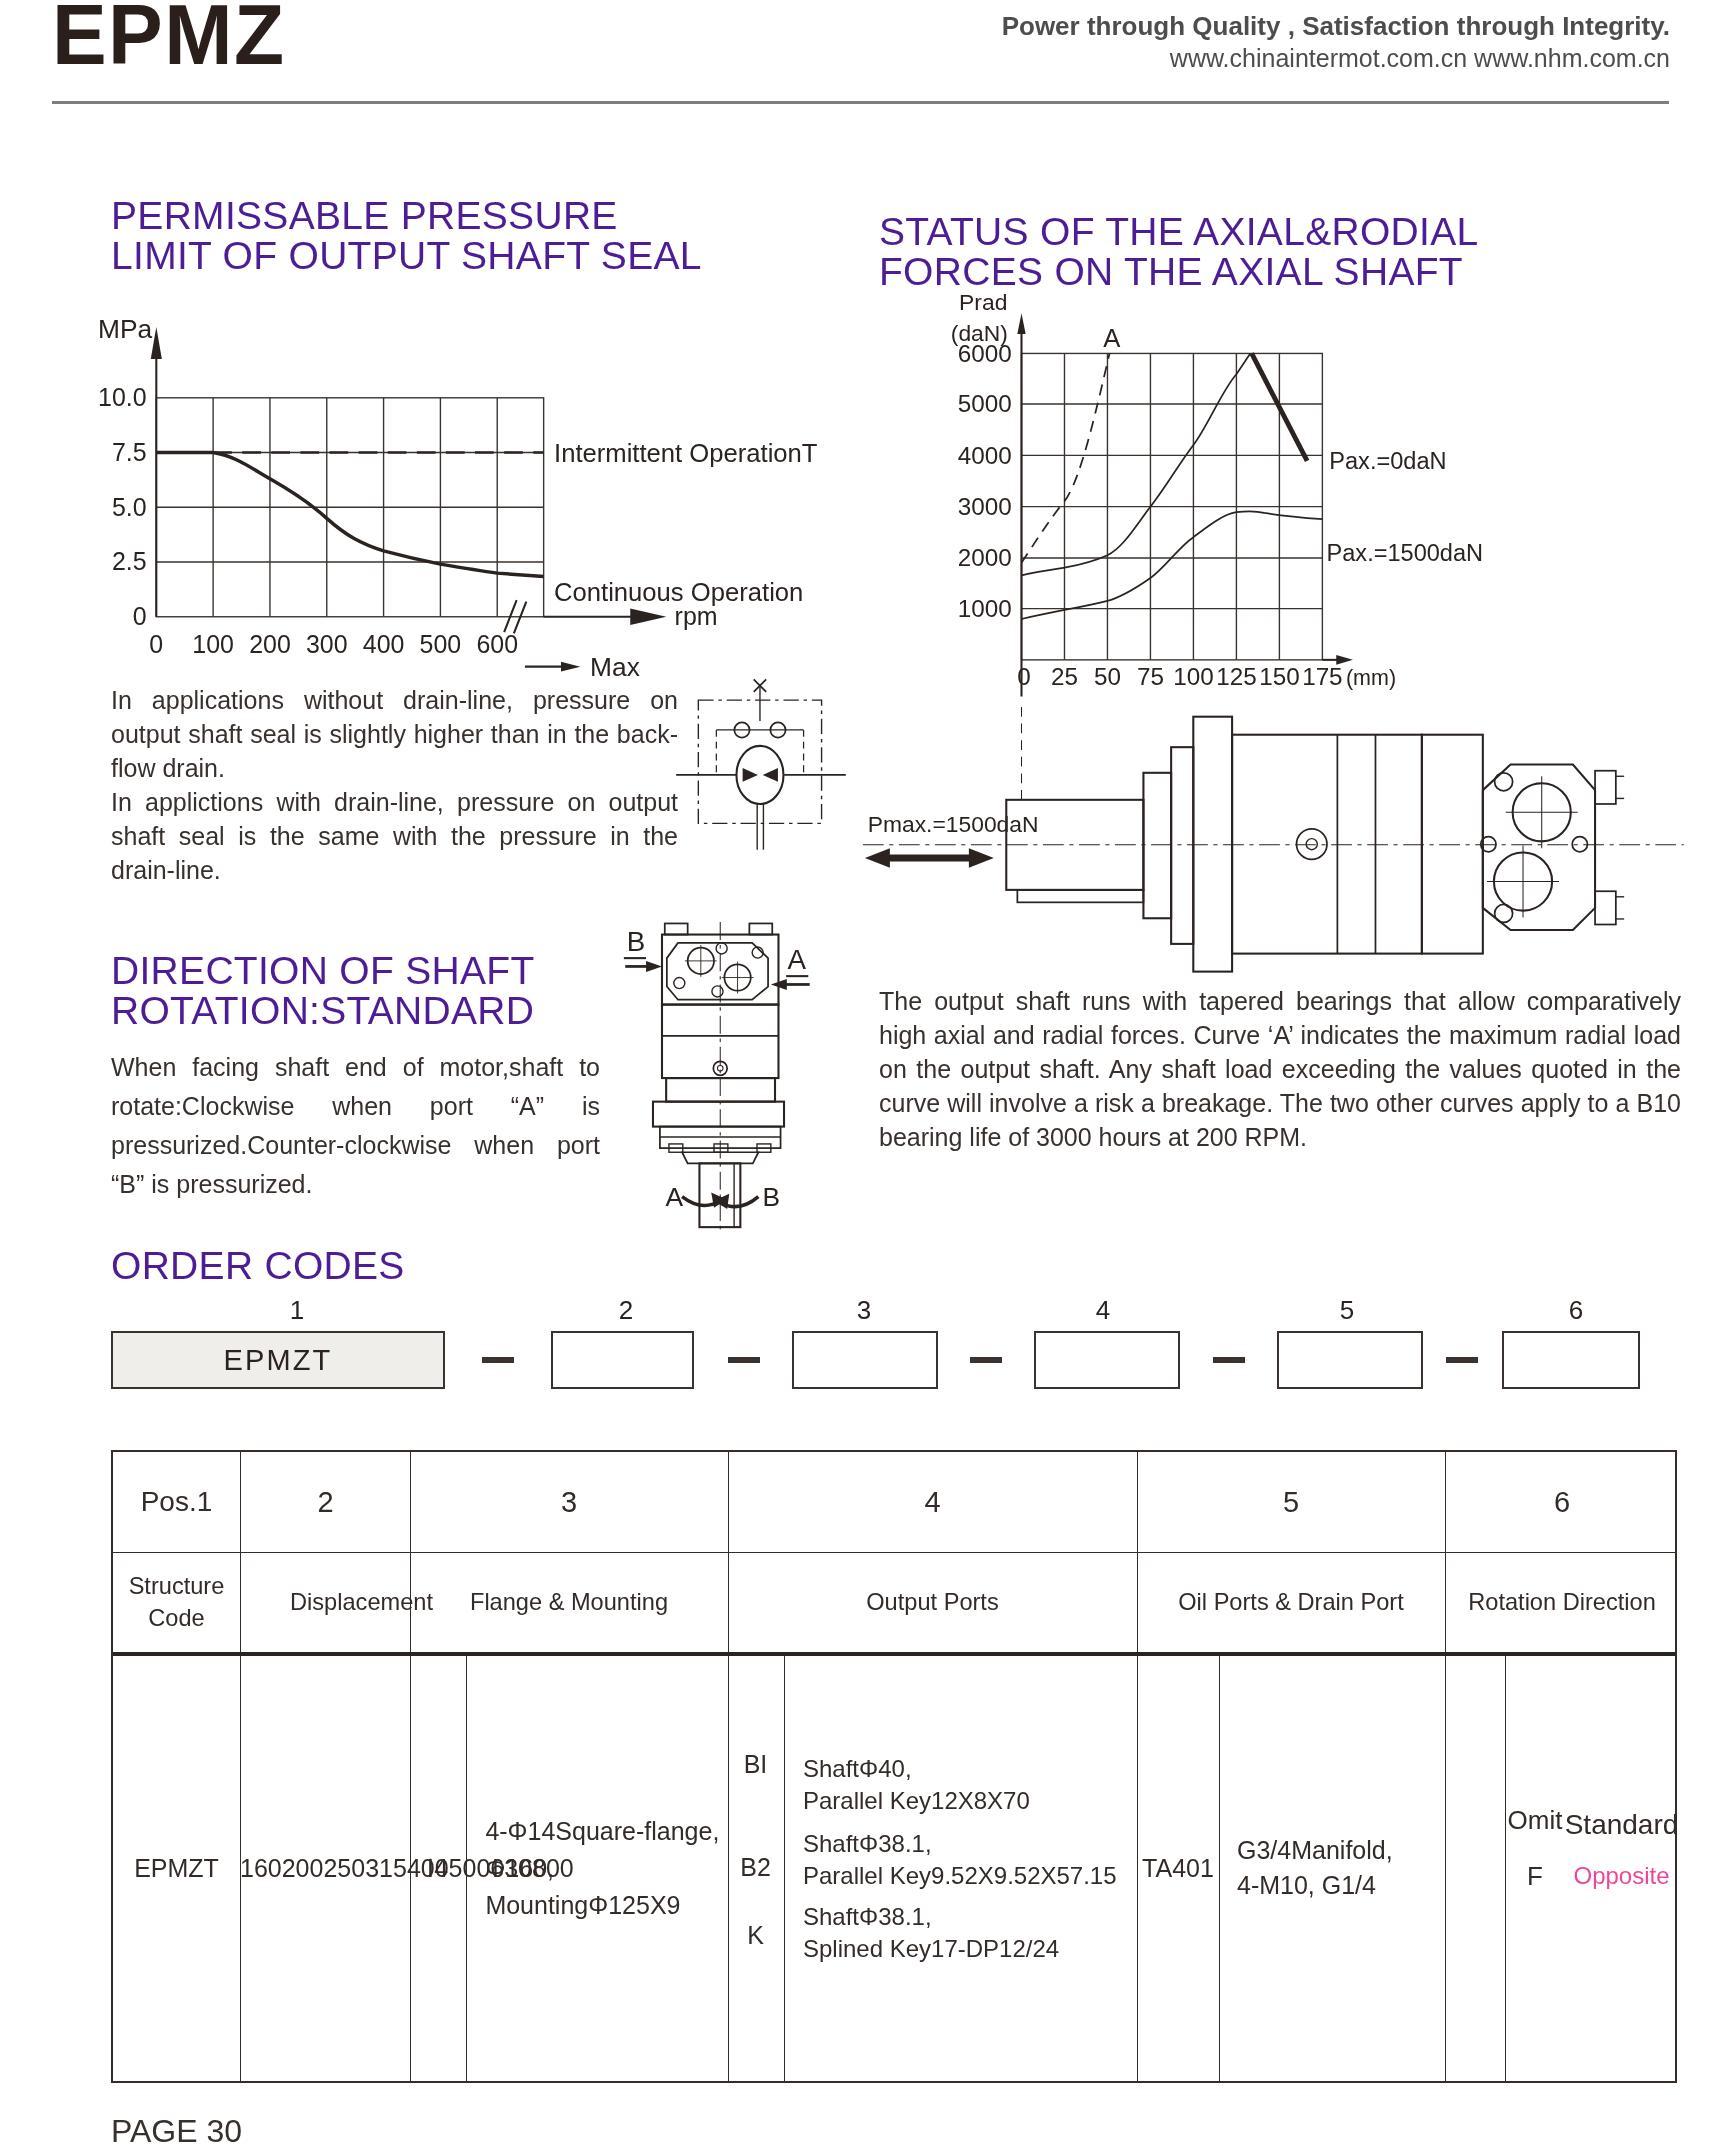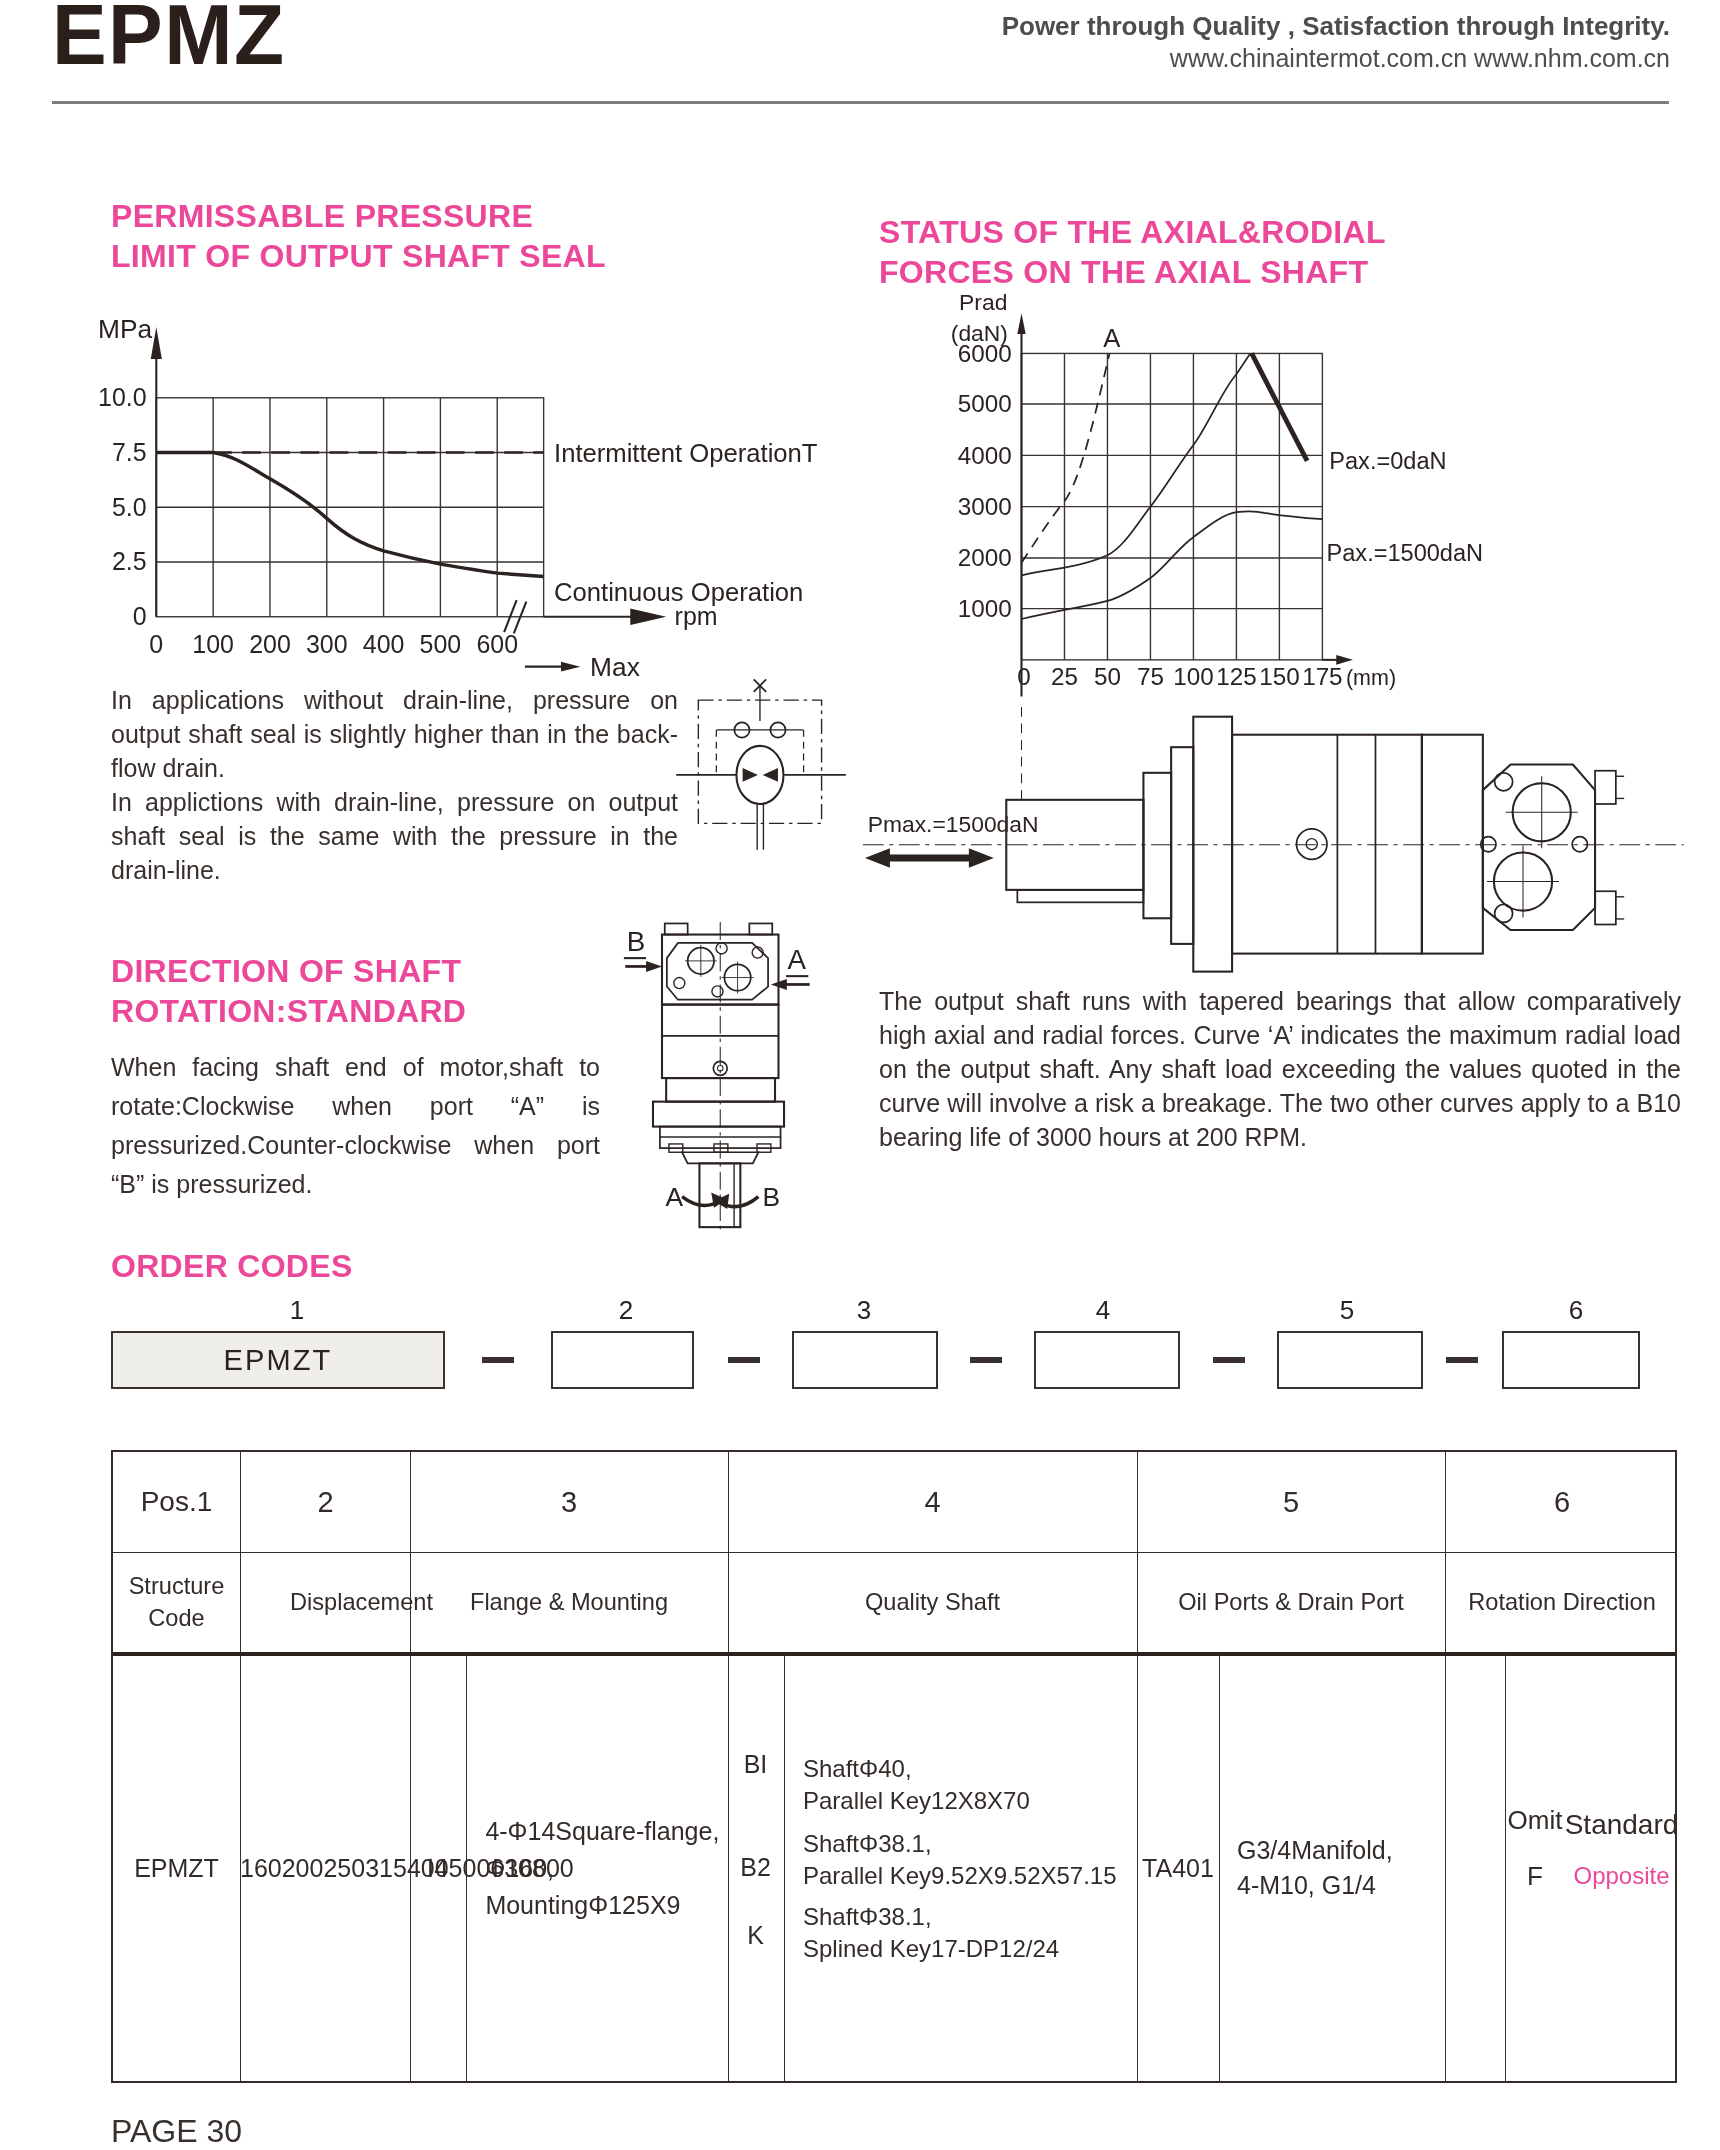--- a/index.html
+++ b/index.html
@@ -5,21 +5,21 @@
   html,body{margin:0;padding:0;background:#e8e8e8;}
   .page{
     position:relative;width:1721px;height:2151px;background:#ffffff;
     font-family:"Liberation Sans", sans-serif;color:#2b2320;overflow:hidden;
   }
   .abs{position:absolute;}
   .logo{font-size:82px;font-weight:bold;letter-spacing:1.4px;color:#2a1f1b;line-height:76px;transform:scaleY(1.04);transform-origin:top left;}
   .tagline{font-size:26px;font-weight:bold;color:#4d4d4d;text-align:right;line-height:32px;}
   .urls{font-size:25px;color:#4d4d4d;text-align:right;line-height:30.5px;}
   .hr{height:2.8px;background:#7d7d7d;}
-  .h1{font-size:32px;font-weight:bold;line-height:40px;color:#ec4899;letter-spacing:0.3px;}
+  .h1{font-size:39px;font-weight:normal;line-height:40px;color:#4c1d95;letter-spacing:0.3px;}
   .para{font-size:25px;line-height:34px;text-align:justify;color:#38302c;white-space:pre-line;}
   svg text{font-family:"Liberation Sans", sans-serif;fill:#2b2320;}
   .okno{font-size:26px;color:#2b2320;}
   .obox{position:absolute;border:2.1px solid #3a322e;background:#fff;box-sizing:border-box;}
   .obox1{position:absolute;border:2.8px solid #3a322e;background:#f0eeeb;box-sizing:border-box;
          display:flex;align-items:center;justify-content:center;font-size:29px;letter-spacing:2.1px;color:#2b2320;}
   .dash{position:absolute;height:5.5px;background:#3a322e;}
   .tbl{position:absolute;left:111px;top:1450px;width:1566px;height:633px;border:2.1px solid #352c28;box-sizing:border-box;}
   .vline{position:absolute;width:1.4px;background:#352c28;top:0;}
   .hline{position:absolute;height:1.4px;background:#352c28;left:0;width:100%;}
@@ -315,21 +315,21 @@
     <div class="cell" style="left:0;top:0;width:127px;height:100px;font-size:28px;">Pos.1</div>
     <div class="cell" style="left:127px;top:0;width:171px;height:100px;font-size:29px;">2</div>
     <div class="cell" style="left:297px;top:0;width:318px;height:100px;font-size:29px;">3</div>
     <div class="cell" style="left:615px;top:0;width:409px;height:100px;font-size:29px;">4</div>
     <div class="cell" style="left:1024px;top:0;width:308px;height:100px;font-size:29px;">5</div>
     <div class="cell" style="left:1332px;top:0;width:234px;height:100px;font-size:29px;">6</div>
 
     <div class="cell" style="left:0;top:100px;width:127px;height:100px;font-size:23.6px;line-height:32px;padding:0 9.7px;box-sizing:border-box;">Structure Code</div>
     <div class="cell" style="left:127px;top:100px;width:171px;height:100px;font-size:23.6px;padding-left:36px;">Displacement</div>
     <div class="cell" style="left:297px;top:100px;width:318px;height:100px;font-size:23.6px;">Flange &amp; Mounting</div>
-    <div class="cell" style="left:615px;top:100px;width:409px;height:100px;font-size:23.6px;">Quality Shaft</div>
+    <div class="cell" style="left:615px;top:100px;width:409px;height:100px;font-size:23.6px;">Output Ports</div>
     <div class="cell" style="left:1332px;top:100px;width:234px;height:100px;font-size:23.6px;">Rotation Direction</div>
     <div class="cell" style="left:1024px;top:100px;width:308px;height:100px;font-size:23.6px;">Oil Ports &amp; Drain Port</div>
 
     <div class="cell" style="left:0;top:203px;width:127px;height:426px;font-size:25px;">EPMZT</div>
 
     <div class="abs" style="left:127px;top:203px;width:171px;height:426px;display:flex;flex-direction:row;justify-content:space-evenly;align-items:center;font-size:25px;color:#332b27;">
       <div>160</div>
       <div>200</div>
       <div>250</div>
       <div>315</div>

